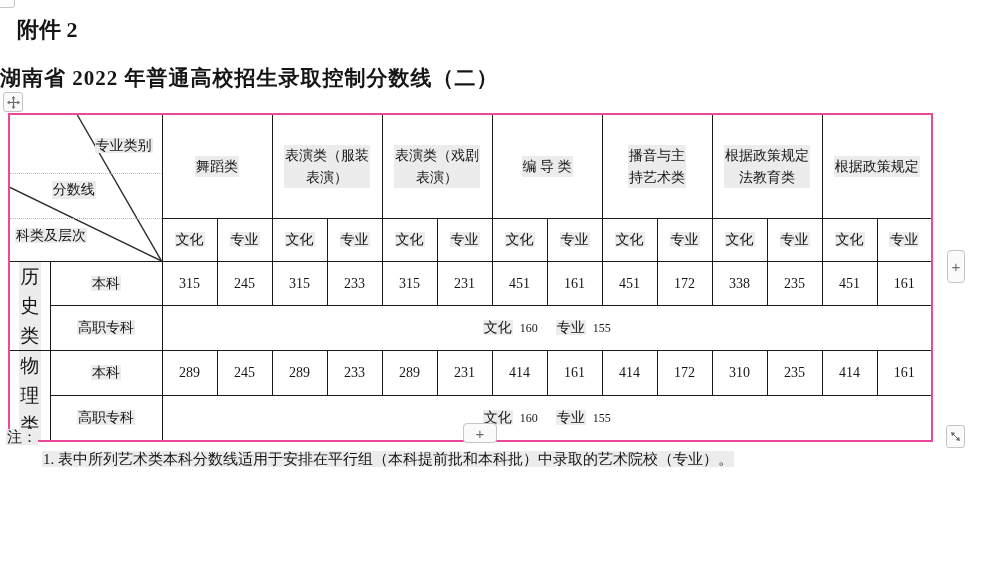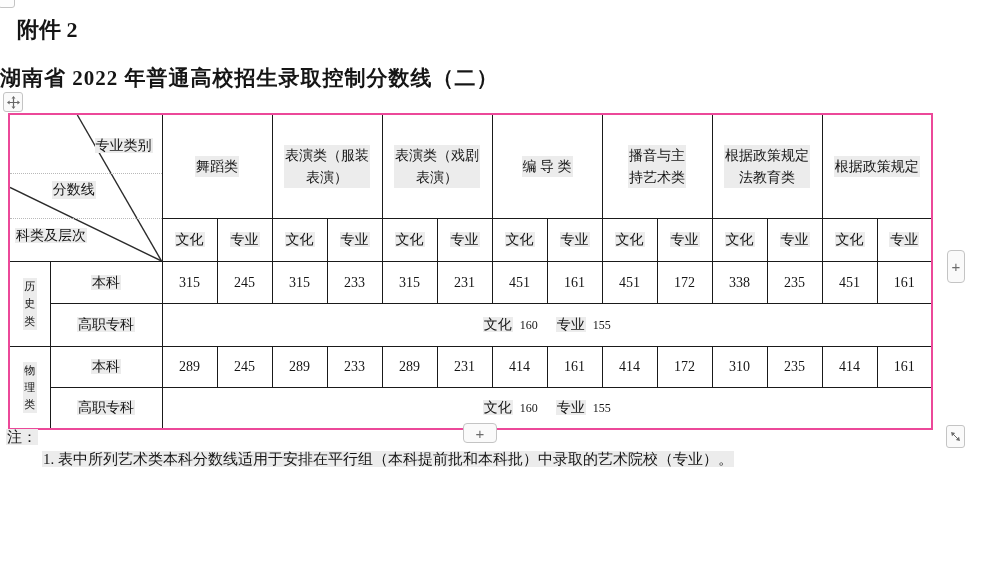--- a/index.html
+++ b/index.html
@@ -17,21 +17,21 @@
               border:2px solid #ec4899;}
   table.score td{border:1px solid #1a1a1a;text-align:center;vertical-align:middle;
                  padding:0;font-size:14px;overflow:hidden;}
   col.c-cat{width:41px;} col.c-lvl{width:112px;} col.c-num{width:55px;}
   tr.h1 td{height:103px;}
   tr.h2 td{height:42px;}
   tr.d1 td{height:41px;} tr.d2 td{height:42px;} tr.d3 td{height:40px;} tr.d4 td{height:40px;}
   .shaded{background:#ececec;padding:0 1px;}
   .cgl{white-space:pre-line;line-height:1.55;display:inline-block;}
   td.num{font-size:16px;}
-  td.vcat .vtext{display:inline-block;width:1.05em;line-height:1.55;font-size:11px;}
+  td.vcat .vtext{display:inline-block;width:1.05em;line-height:1.55;font-size:19px;}
   td.merged .mnum{font-size:12px;margin:0 18px 0 7px;}
   td.merged .mnum:last-child{margin-right:0;}
   
   td.corner{position:relative;padding:0;}
   .corner-box{position:absolute;inset:0;}
   svg.diag{position:absolute;left:0;top:0;width:100%;height:100%;}
   svg.diag line{stroke:#2b2b2b;stroke-width:1.4;}
   .dot{position:absolute;left:0;right:0;border-top:1px dotted #b9b9b9;}
   .dot.d1{top:58px;} .dot.d2{top:103px;}
   .c-tr{position:absolute;top:22px;right:9px;}

